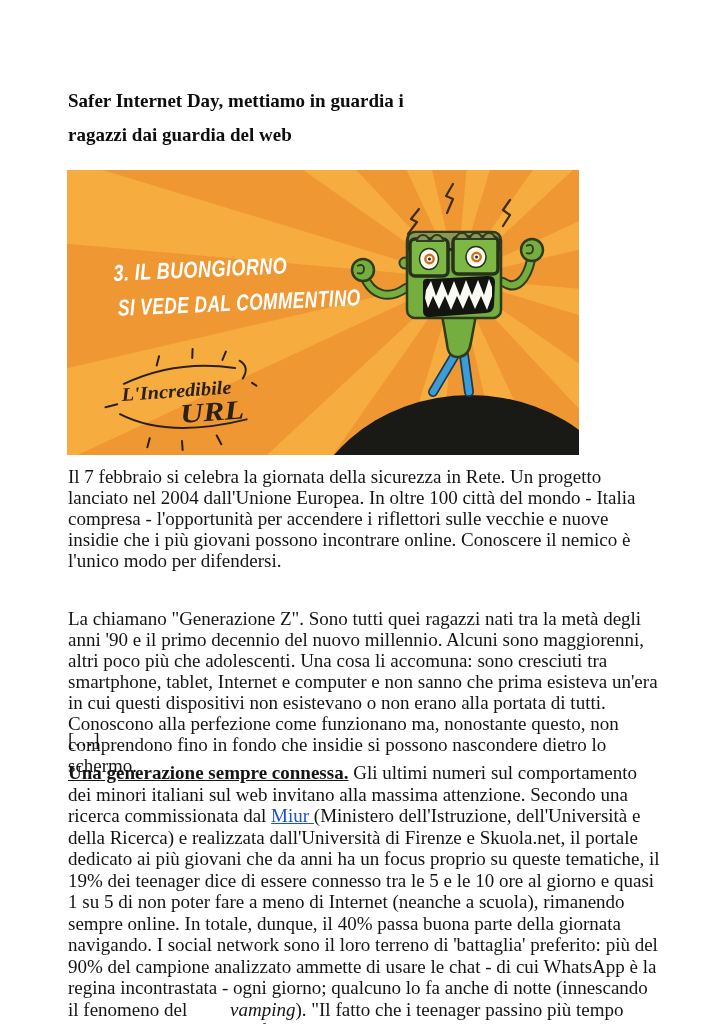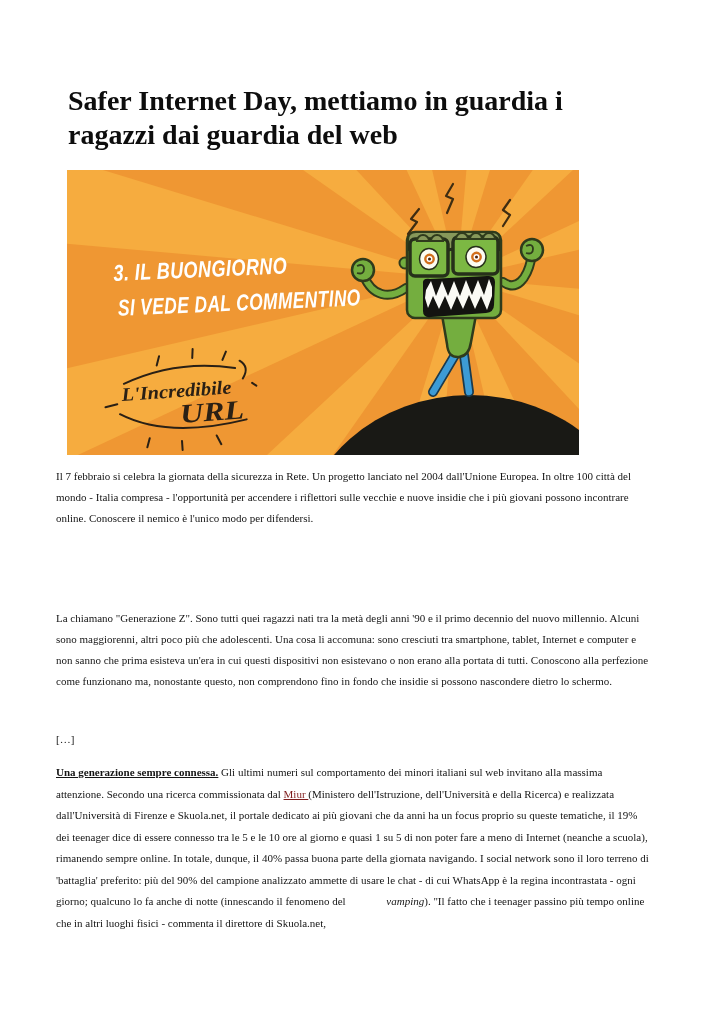--- a/index.html
+++ b/index.html
@@ -2,40 +2,40 @@
 <html><head>
 <meta charset="utf-8">
 <style>
   html,body { margin:0; padding:0; background:#ffffff; }
   .page {
     position:relative; width:725px; height:1024px; background:#ffffff;
     font-family:"Liberation Serif", serif; color:#111111; overflow:hidden;
   }
   .title {
     position:absolute; left:68px; top:84px; width:620px;
-    font-size:28px; font-weight:bold; line-height:34px; color:#0d0d0d;
+    font-size:19px; font-weight:bold; line-height:34px; color:#0d0d0d;
   }
   .title div { white-space:nowrap; }
   .illustration {
     position:absolute; left:67px; top:170px; width:512px; height:285px;
   }
   .illustration svg { display:block; }
   .body {
-    position:absolute; left:56px; width:594px;
-    font-size:11px; line-height:21px; margin:0; color:#141414;
+    position:absolute; left:68px; width:594px;
+    font-size:19px; line-height:21px; margin:0; color:#141414;
   }
   .intro   { top:466px; }
   .byline  { top:557px; line-height:19px; }
   .byline .by { font-style:italic; }
   .para1   { top:608px; }
   .ellipsis{ top:729px; }
   .para2   { top:762px; line-height:21.5px; }
   .para2 b { font-weight:bold;text-decoration:underline; }
   .para2 i { font-style:italic;margin-left:38px; }
-  a.link { color:#7f1d1d; text-decoration:underline; cursor:pointer; }
+  a.link { color:#1d4ed8; text-decoration:underline; cursor:pointer; }
   .caption-text {
     font-family:"Liberation Sans", sans-serif; font-weight:bold; font-style:italic;
     letter-spacing:0.5px;
   }
   .logo-text { font-family:"Liberation Serif", serif; font-style:italic; font-weight:bold; }
   .ink { stroke:#2A2015; stroke-width:2; fill:none; stroke-linecap:round; }
   .outline { stroke:#2F3B1C; fill:none; stroke-linecap:round; }
 </style>
 </head>
 <body>

